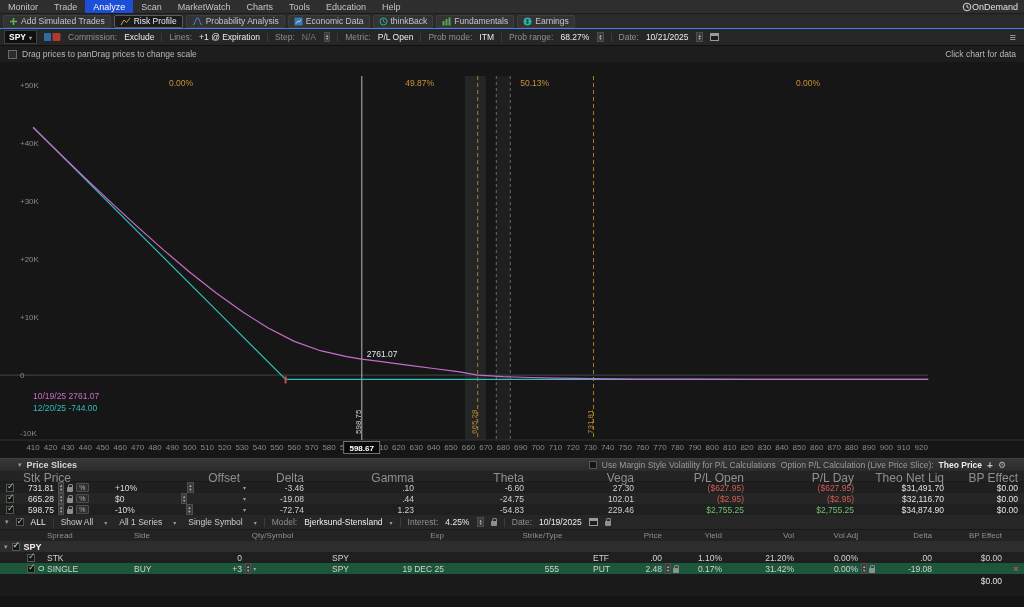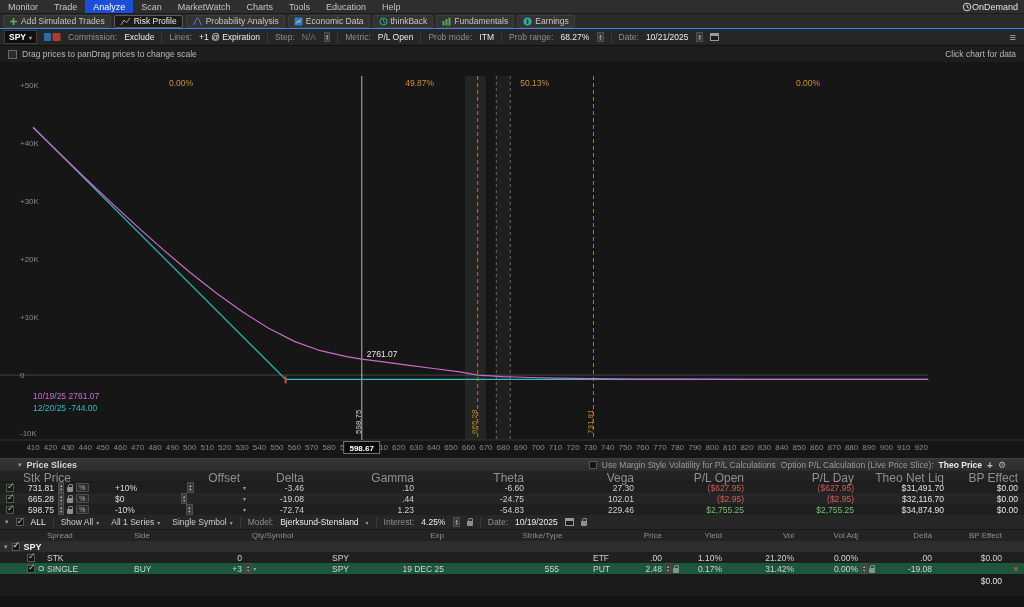--- a/index.html
+++ b/index.html
@@ -53,21 +53,21 @@
   .neg-val{color:#d15c55}
   .white-val{color:#e2e2e2}
   .cc{display:flex;justify-content:center;align-items:center}
   .pricecell{display:flex;align-items:center;gap:3px;padding-left:8px;color:#e0e0e0}
   .offcell{display:flex;align-items:center;justify-content:space-between;gap:3px;padding-right:14px;color:#dcdcdc}
   .lock{width:6px;height:5px;background:#8f8f8f;border-radius:1px;position:relative;margin-top:3px;display:inline-block;flex:none}
   .lock::before{content:"";position:absolute;top:-3px;left:1px;width:3px;height:3px;border:1px solid #8f8f8f;border-bottom:none;border-radius:2px 2px 0 0}
   .pctb{border:1px solid #4e4e4e;background:#2e2e2e;color:#b0b0b0;font-size:7px;line-height:7px;padding:0 2px;border-radius:1px}
   .dar{font-size:6px;color:#9a9a9a}
   .pos-controls{height:15px;background:#262626;display:flex;align-items:center;gap:7px;padding:0 5px;font-size:8.5px;border-bottom:1px solid #191919;white-space:nowrap}
-  .dd{display:flex;align-items:center;gap:3px;color:#cdcdcd}
+  .dd{display:flex;align-items:center;gap:11px;color:#cdcdcd}
   .vsep{width:1px;height:9px;background:#3c3c3c}
   .pos-grid{display:grid;grid-template-columns:44px 66px 80px 70px 95px 95px 115px 70px 55px 38px 72px 86px 52px 70px 16px;align-items:center}
   .pos-colhdr{height:11px;background:#232323;color:#8f8f8f;font-size:8px}
   .pos-row{height:11px;font-size:8.5px;color:#d2d2d2;background:#1f1f1f}
   .row-single{background:#1d573b}
   .group-row{height:11px;background:#2d2d2d;display:flex;align-items:center;gap:4px;padding-left:4px;font-weight:bold;color:#f0f0f0}
   .c1{display:flex;align-items:center;gap:3px;padding-left:27px}
   .cell-flex{display:flex;align-items:center;justify-content:flex-end;gap:2px}
   .icon-slot{width:26px;display:flex;gap:2px;align-items:center;flex:none}
   .icon-slot.narrow{width:16px}

